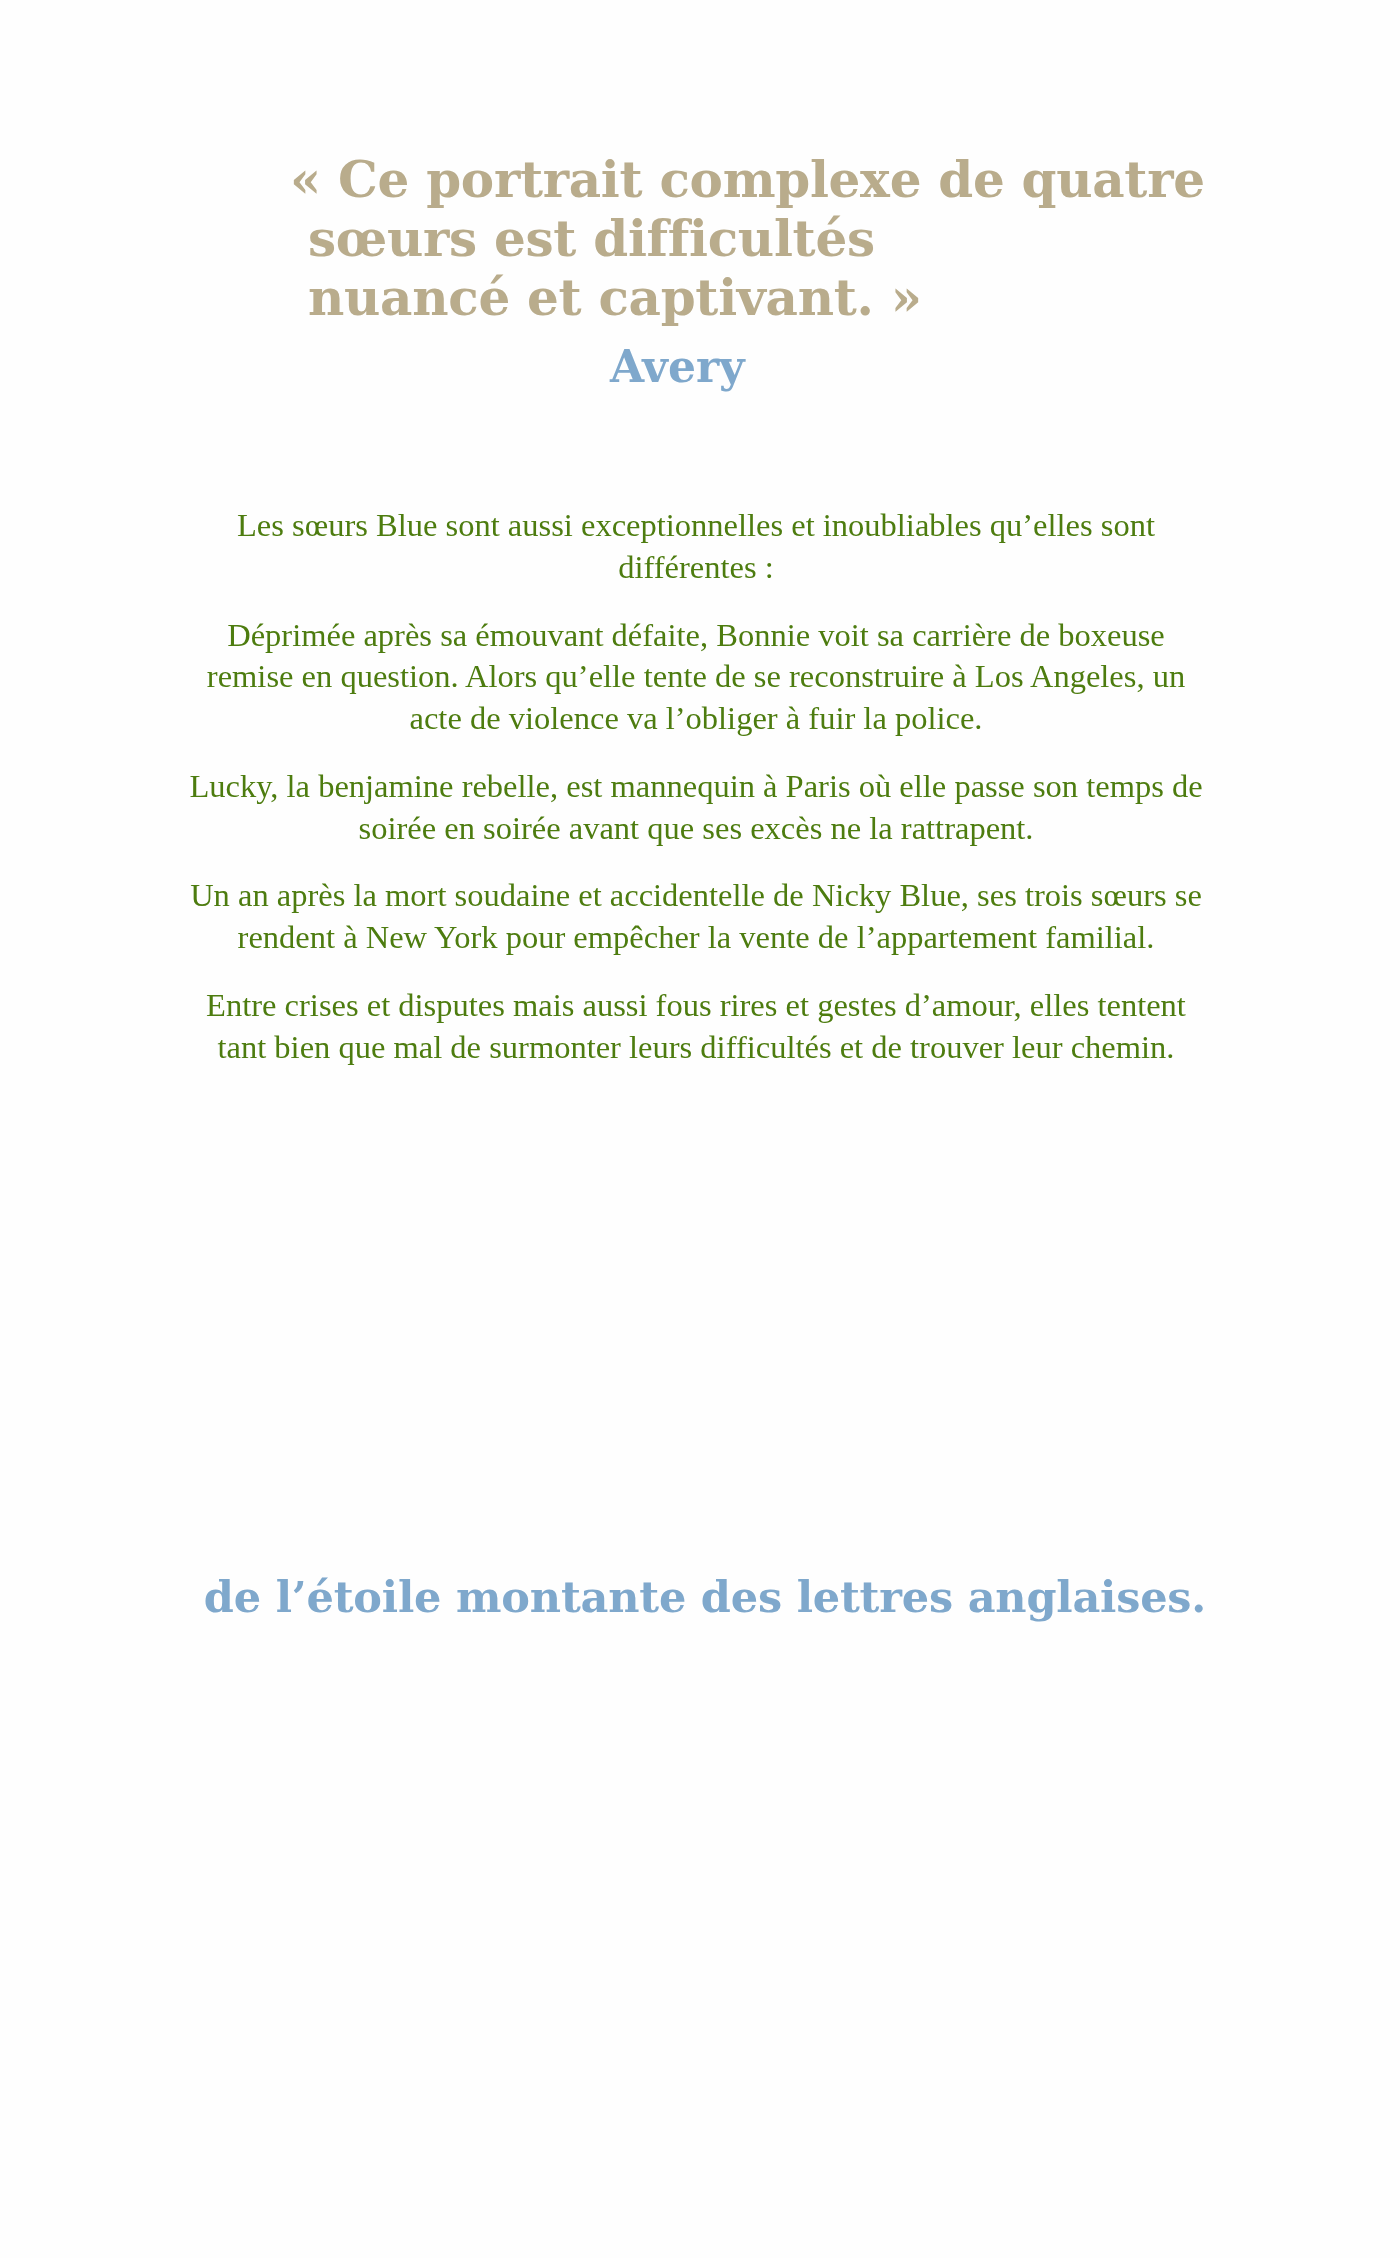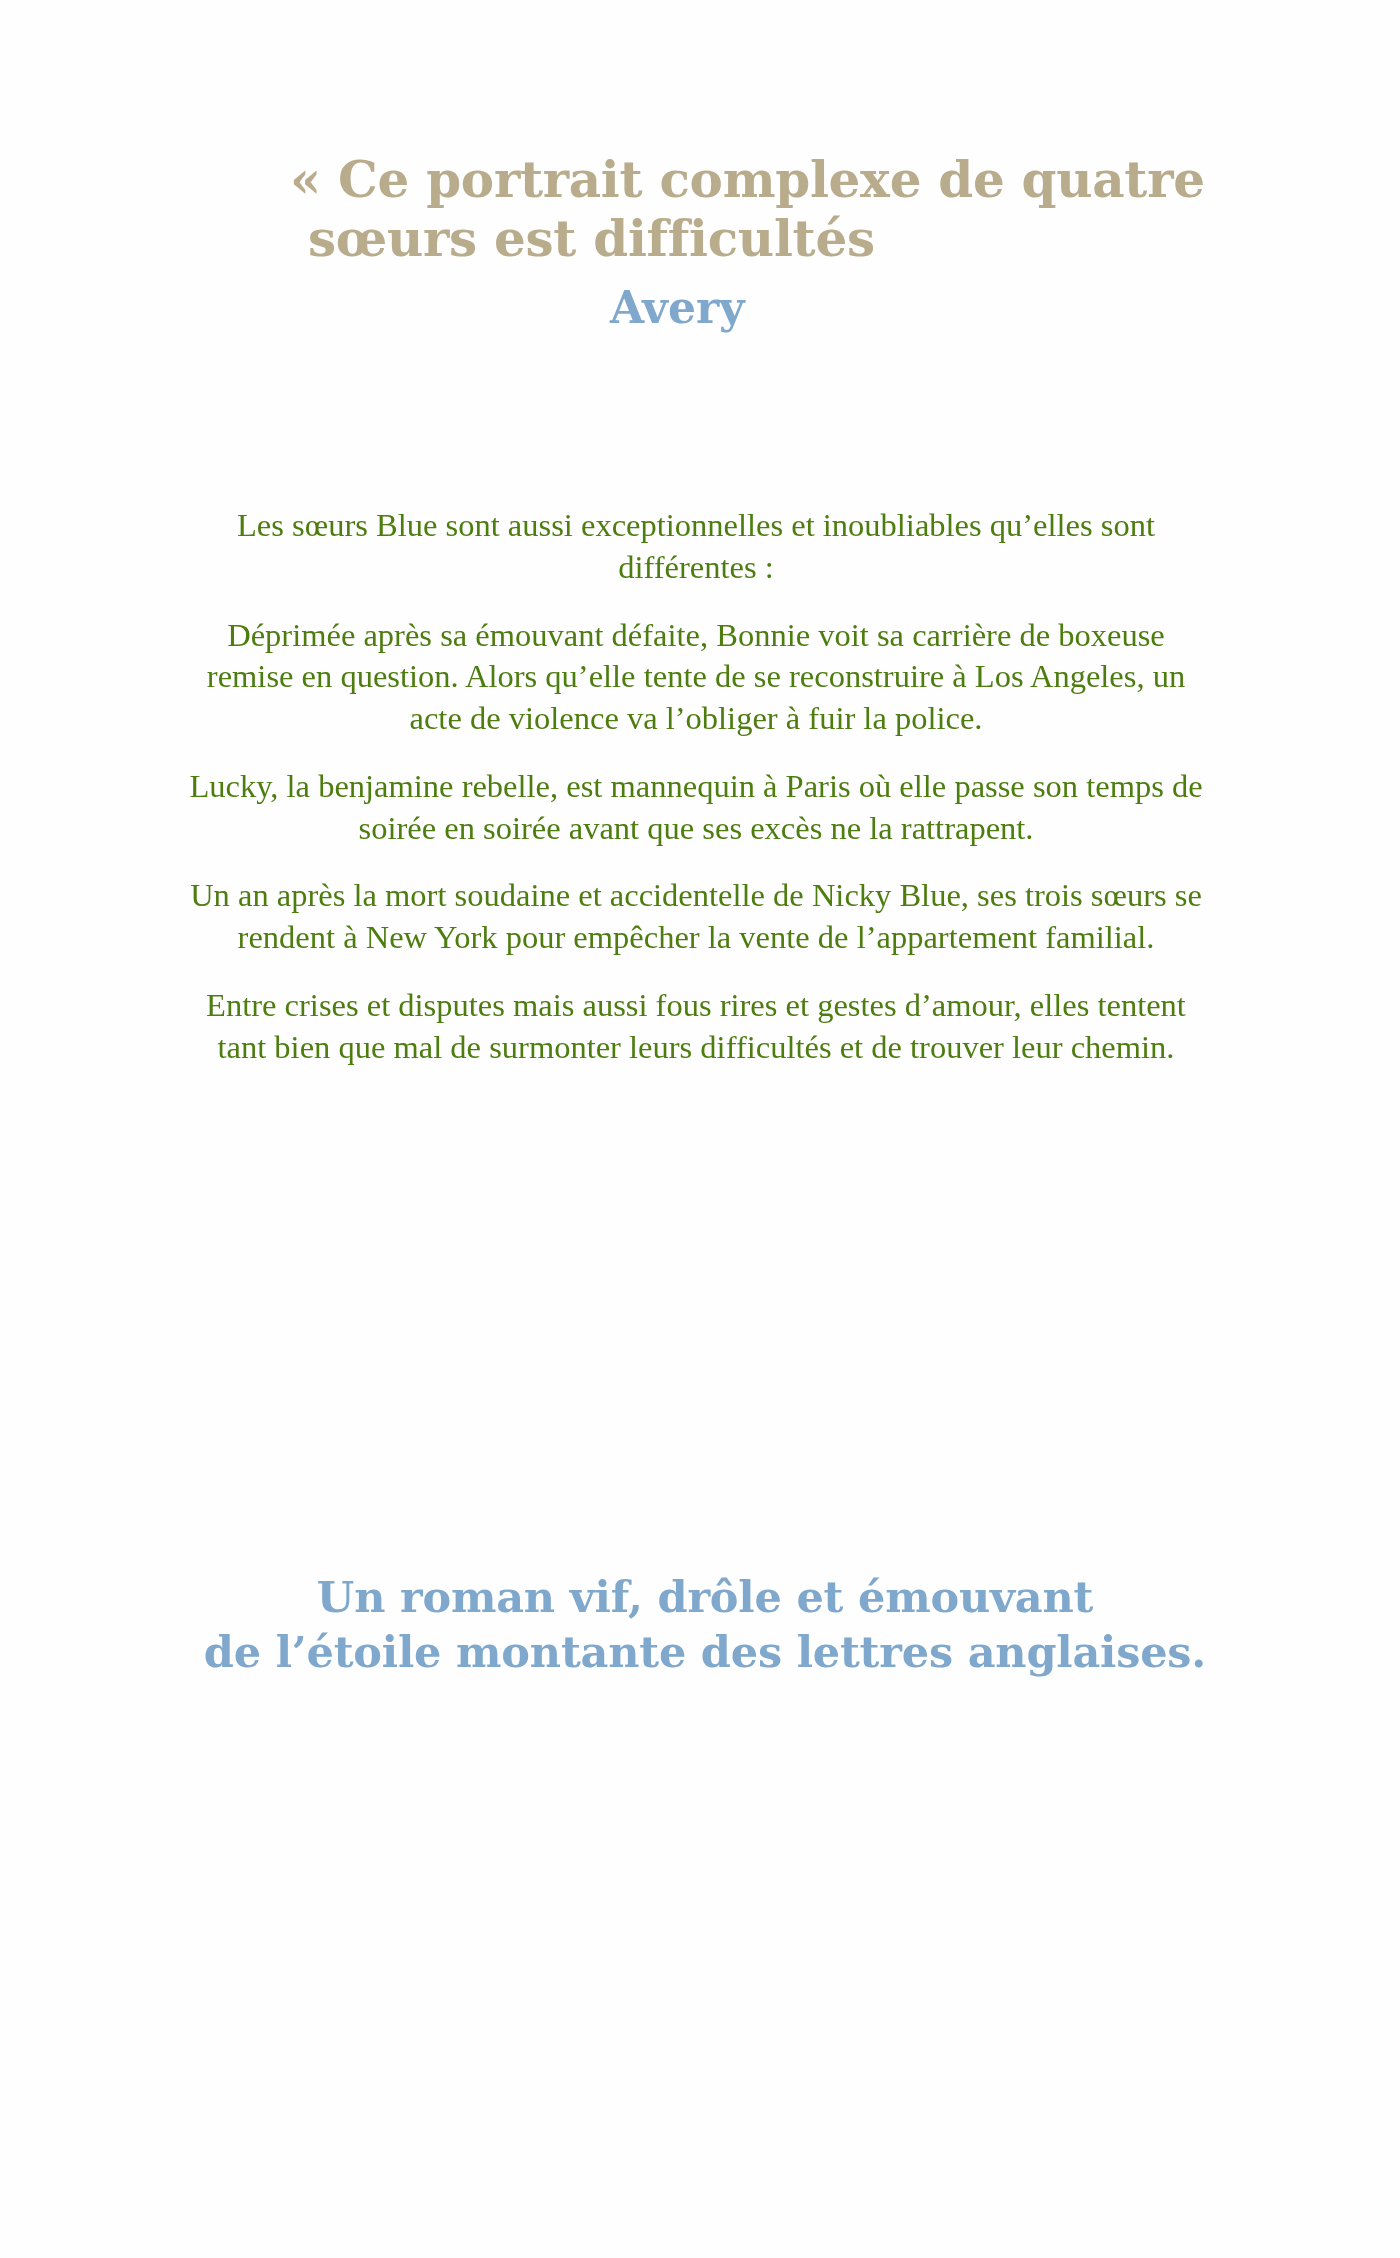--- a/index.html
+++ b/index.html
@@ -93,33 +93,33 @@
   }
 </style>
 </head>
 <body>
 
 <div class="page">
 
   <div class="quote-block">
     <div class="quote-line l1">« Ce portrait complexe de quatre</div>
     <div class="quote-line l2">sœurs est difficultés</div>
+    <div class="quote-line l3">nuancé et captivant. »</div>
     <div class="quote-source">Avery</div>
   </div>
 
   <div class="blurb">
     <p class="para">Les sœurs Blue sont aussi exceptionnelles et inoubliables qu’elles sont différentes :</p>
     <p class="para">Déprimée après sa émouvant défaite, Bonnie voit sa carrière de boxeuse remise en question. Alors qu’elle tente de se reconstruire à Los Angeles, un acte de violence va l’obliger à fuir la police.</p>
     <p class="para">Lucky, la benjamine rebelle, est mannequin à Paris où elle passe son temps de soirée en soirée avant que ses excès ne la rattrapent.</p>
     <p class="para tight">Un an après la mort soudaine et accidentelle de Nicky Blue, ses trois sœurs se rendent à New York pour empêcher la vente de l’appartement familial.</p>
     <p class="para last">Entre crises et disputes mais aussi fous rires et gestes d’amour, elles tentent tant bien que mal de surmonter leurs difficultés et de trouver leur chemin.</p>
   </div>
 
   <div class="tagline">
-    <div>Un roman vif, drôle et émouvant</div>
     <div>de l’étoile montante des lettres anglaises.</div>
   </div>
 
   <div class="footer">
 
     
     
 
     
     

